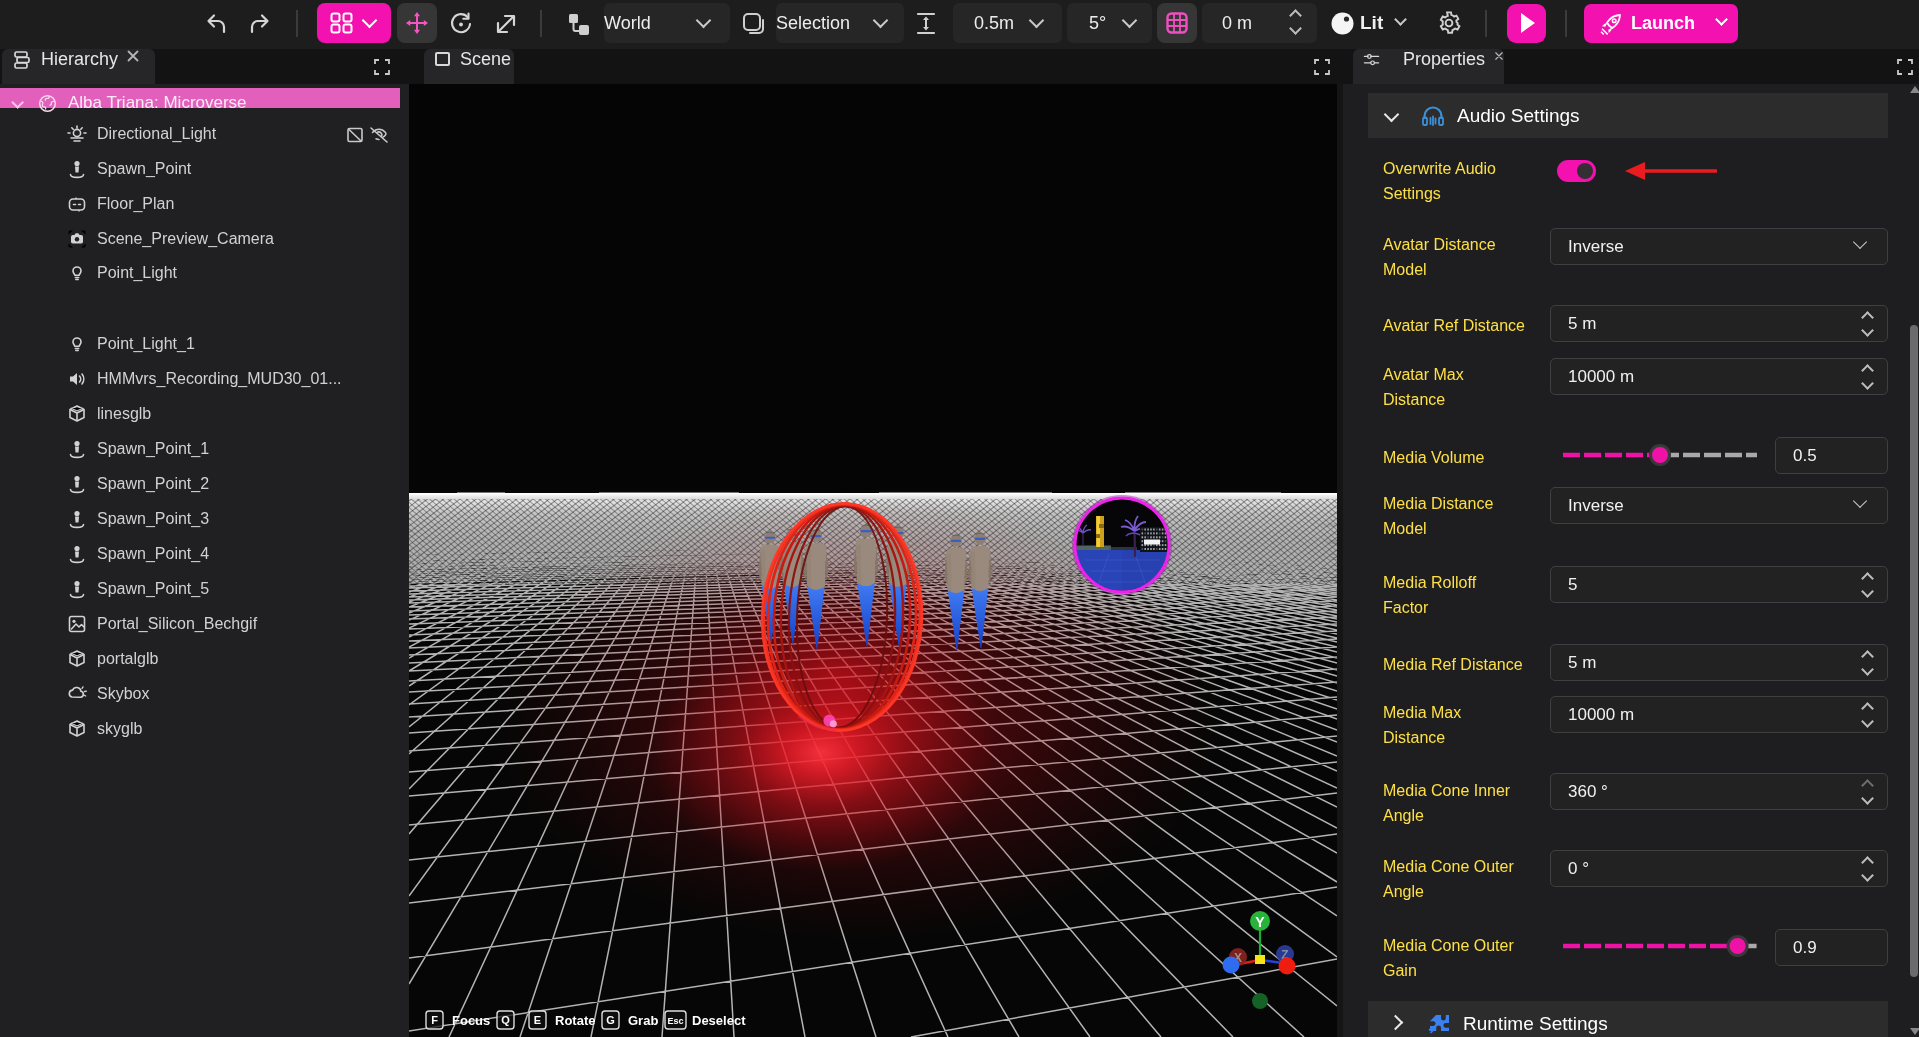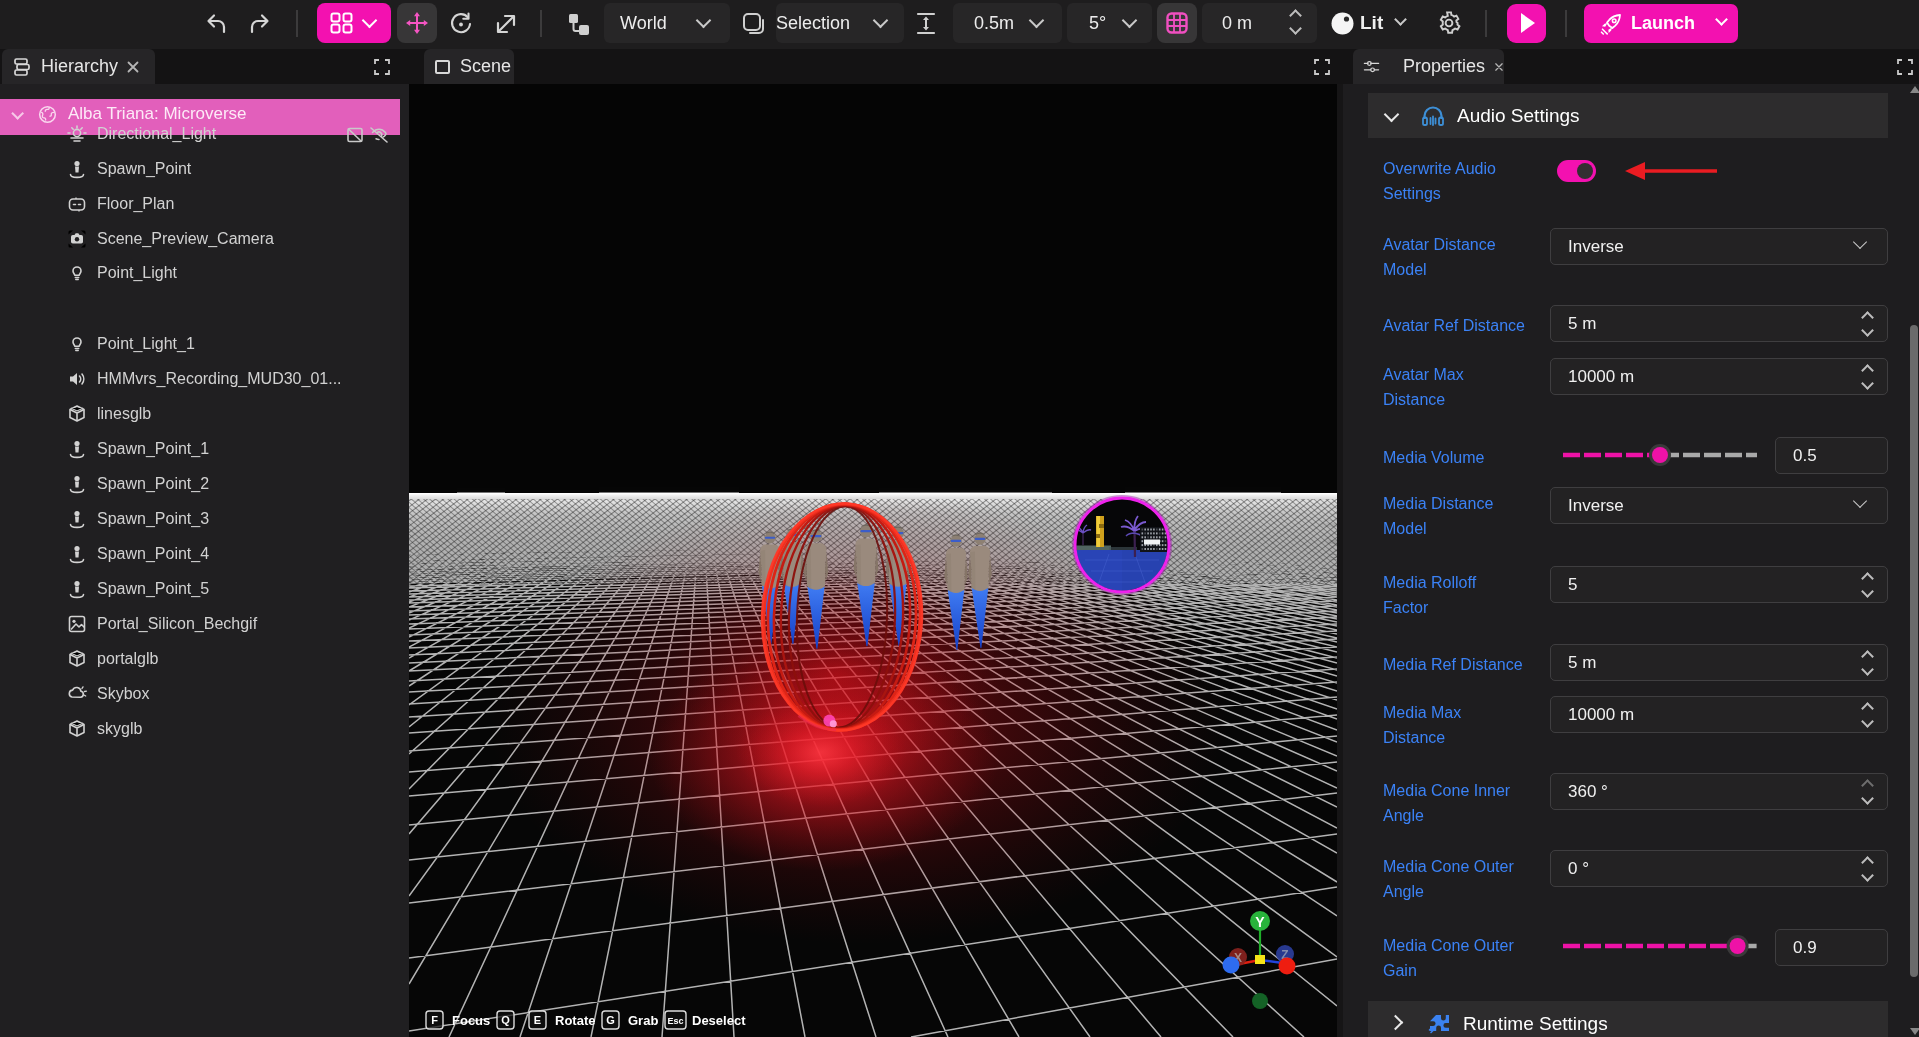--- a/index.html
+++ b/index.html
@@ -4,25 +4,25 @@
 <style>
   * { margin:0; padding:0; box-sizing:border-box; }
   html,body { width:1919px; height:1037px; background:#161516; overflow:hidden;
     font-family:"Liberation Sans", sans-serif; }
   .abs { position:absolute; }
   .ddbox { position:absolute; top:3px; height:40px; background:#272627; border-radius:6px;
     color:#ededed; font-size:18px; display:flex; align-items:center; }
   .chev { width:11px; height:11px; border-right:2px solid #c9c9c9; border-bottom:2px solid #c9c9c9;
     transform:rotate(45deg); margin-top:-5px; }
   .tab { position:absolute; top:0; height:35px; background:#262527; border-radius:6px 6px 0 0;
-    color:#e6e6e6; font-size:18px; display:flex; align-items:center; }
+    color:#e6e6e6; font-size:18px; display:flex; align-items:flex-start; }
   .hrow { position:absolute; left:0; width:400px; height:35px; color:#d2d2d2; font-size:16px; }
   .hrow .txt { position:absolute; left:97px; top:8px; white-space:nowrap; }
   .hrow svg.ic { position:absolute; left:66px; top:6px; }
-  .plabel { position:absolute; left:40px; width:166px; color:#3b82f6; font-size:16px; line-height:25px; }
+  .plabel { position:absolute; left:40px; width:166px; color:#fde047; font-size:16px; line-height:25px; }
   .pbox { position:absolute; left:207px; width:338px; height:37px; background:#232223;
     border:1px solid #3f3e40; border-radius:5px; color:#f0f0f0; font-size:17px;
     display:flex; align-items:center; padding-left:17px; }
   .spin { position:absolute; right:7px; width:16px; }
   .spin .u { width:9px; height:9px; border-left:2px solid #bdbdbd; border-top:2px solid #bdbdbd;
     transform:rotate(45deg); margin:0 auto 4px; }
   .spin .d { width:9px; height:9px; border-right:2px solid #bdbdbd; border-bottom:2px solid #bdbdbd;
     transform:rotate(45deg); margin:0 auto; }
   .shead { position:absolute; left:25px; width:520px; height:45px; background:#2d2c2d;
     color:#fff; font-size:19px; display:flex; align-items:center; }
@@ -75,21 +75,21 @@
     <path d="M12 5h9v9M14 21H5v-9" fill="none" stroke="#d5d5d5" stroke-width="2.2" stroke-linecap="round" stroke-linejoin="round"></path>
   </svg>
   <div class="abs" style="left:540px;top:10px;width:2px;height:27px;background:#3c3b3c"></div>
 
   <svg class="abs" style="left:566px;top:11px" width="26" height="26" viewBox="0 0 26 26">
     <rect x="3" y="3" width="9" height="9" rx="1.5" fill="#cfcfcf"></rect>
     <path d="M7.5 12v6a2 2 0 0 0 2 2h4" fill="none" stroke="#cfcfcf" stroke-width="2"></path>
     <rect x="13" y="14" width="10" height="10" rx="2" fill="#cfcfcf"></rect>
   </svg>
   <div class="ddbox" style="left:604px;width:126px">
-    <span style="margin-left:16px">World</span>
+    <span style="">World</span>
     <div class="chev" style="position:absolute;right:21px;top:17px"></div>
   </div>
 
   <svg class="abs" style="left:740px;top:10px" width="27" height="27" viewBox="0 0 27 27">
     <rect x="4" y="4" width="16" height="16" rx="4" fill="none" stroke="#cfcfcf" stroke-width="2"></rect>
     <path d="M23 10v9a4 4 0 0 1-4 4h-9" fill="none" stroke="#cfcfcf" stroke-width="2" stroke-linecap="round"></path>
   </svg>
   <div class="ddbox" style="left:776px;width:128px">
     <span style="">Selection</span>
     <div class="chev" style="position:absolute;right:18px;top:17px"></div>
@@ -187,21 +187,21 @@
     <svg style="margin-left:9px" width="14" height="14" viewBox="0 0 14 14">
       <path d="M2.5 2.5 11.5 11.5M11.5 2.5 2.5 11.5" stroke="#b5b5b5" stroke-width="1.8" stroke-linecap="round"></path>
     </svg>
   </div>
   <svg class="abs" style="left:1897px;top:10px" width="16" height="16" viewBox="0 0 16 16">
     <path d="M1 5V1h4M11 1h4v4M15 11v4h-4M5 15H1v-4" fill="none" stroke="#c9c9c9" stroke-width="1.8"></path>
   </svg>
 </div>
 
 <div class="abs" style="left:0;top:84px;width:409px;height:953px;background:#201f21">
-<div class="abs" style="left:0;top:15px;width:400px;height:36px;background:#e25fbb">
+<div class="abs" style="left:0;top:4px;width:400px;height:20px;background:#e25fbb">
       <div style="position:absolute;left:11px;top:12px;width:9px;height:9px;border-right:2px solid #f7c8e8;border-bottom:2px solid #f7c8e8;transform:rotate(45deg) translateY(-3px)"></div>
       <svg class="abs" style="left:37px;top:5px" width="21" height="21" viewBox="0 0 22 22">
         <circle cx="11" cy="11" r="8.2" fill="none" stroke="#f9d7ee" stroke-width="1.6"></circle>
         <path d="M4 8.5c2 .4 2.6 2 1.8 3.4-.7 1.2.2 2.6 1.7 2.6 1.4 0 2 1.6 1.3 2.8M18.6 9c-2.4-.6-4 .4-3.6 2 .3 1.4-.8 2-2 1.6M12.6 3.1c.6 1.5-.2 2.7-2 2.6-1.5 0-2.3 1-1.8 2.3" fill="none" stroke="#f9d7ee" stroke-width="1.4"></path>
       </svg>
       <span style="position:absolute;left:68px;top:5px;color:#fdeaf7;font-size:17px">Alba Triana: Microverse</span>
     </div>
 <div class="hrow" style="top:68px">
       <svg class="ic" width="22" height="22" viewBox="0 0 22 22">
         <circle cx="11" cy="5.5" r="2.6" fill="#d2d2d2"></circle>

